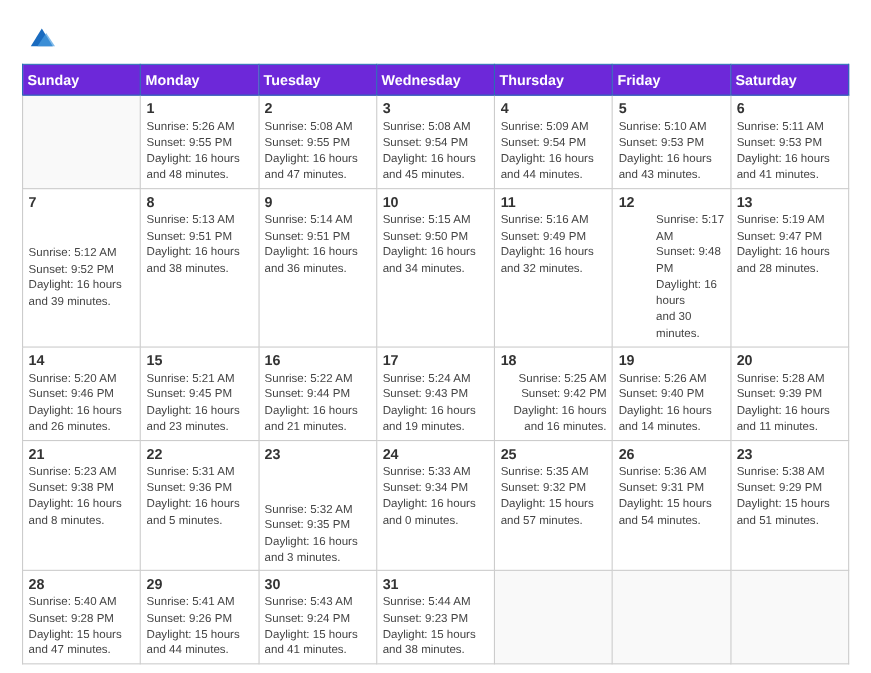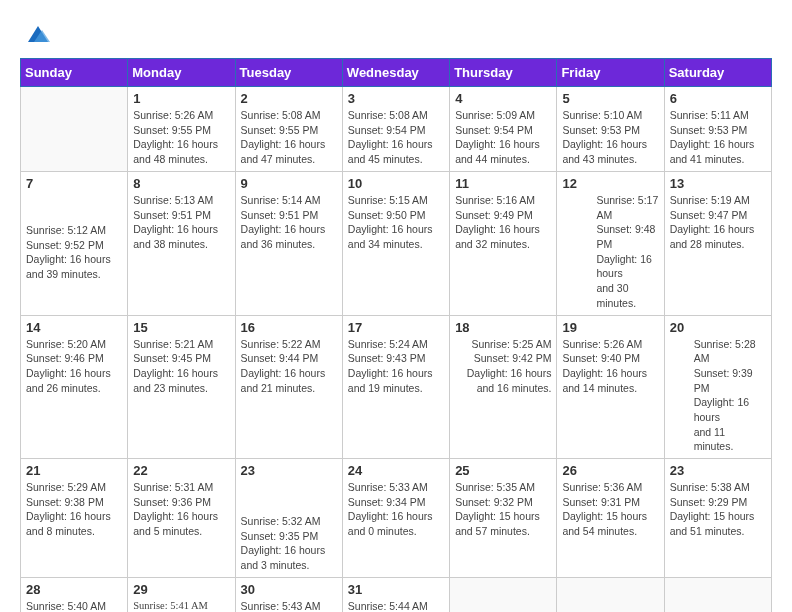--- a/index.html
+++ b/index.html
@@ -255,30 +255,30 @@
         </td>
         <td>
           <span class="day-num">19</span>
           <div class="day-info" style="white-space: pre-line;">Sunrise: 5:26 AM
 Sunset: 9:40 PM
 Daylight: 16 hours
 and 14 minutes.</div>
         </td>
         <td>
           <span class="day-num">20</span>
-          <div class="day-info" style="white-space: pre-line; margin-left: 24px;">Sunrise: 5:28 AM
+          <div class="day-info" style="white-space: pre-line;">Sunrise: 5:28 AM
 Sunset: 9:39 PM
 Daylight: 16 hours
 and 11 minutes.</div>
         </td>
       </tr>
       <tr>
         <td>
           <span class="day-num">21</span>
-          <div class="day-info" style="white-space: pre-line;">Sunrise: 5:29 AM
+          <div class="day-info" style="white-space: pre-line;">Sunrise: 5:23 AM
 Sunset: 9:38 PM
 Daylight: 16 hours
 and 8 minutes.</div>
         </td>
         <td>
           <span class="day-num">22</span>
           <div class="day-info" style="white-space: pre-line;">Sunrise: 5:31 AM
 Sunset: 9:36 PM
 Daylight: 16 hours
 and 5 minutes.</div>
@@ -322,21 +322,21 @@
       <tr>
         <td>
           <span class="day-num">28</span>
           <div class="day-info" style="white-space: pre-line;">Sunrise: 5:40 AM
 Sunset: 9:28 PM
 Daylight: 15 hours
 and 47 minutes.</div>
         </td>
         <td>
           <span class="day-num">29</span>
-          <div class="day-info" style="white-space: pre-line; font-family: Liberation Serif, serif;">Sunrise: 5:41 AM
+          <div class="day-info" style="white-space: pre-line;">Sunrise: 5:41 AM
 Sunset: 9:26 PM
 Daylight: 15 hours
 and 44 minutes.</div>
         </td>
         <td>
           <span class="day-num">30</span>
           <div class="day-info" style="white-space: pre-line;">Sunrise: 5:43 AM
 Sunset: 9:24 PM
 Daylight: 15 hours
 and 41 minutes.</div>

